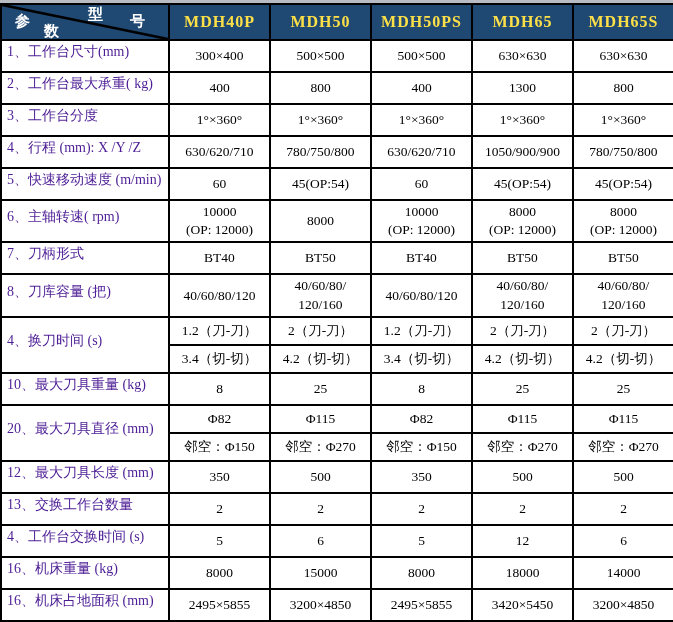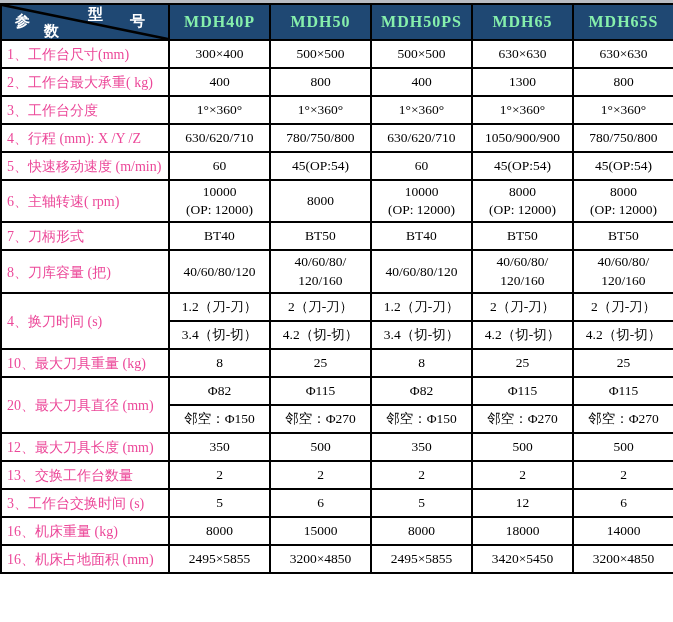--- a/index.html
+++ b/index.html
@@ -2,31 +2,31 @@
 <html><head>
 <meta charset="utf-8">
 <style>
   html,body{margin:0;padding:0;background:#ffffff;}
   body{width:673px;font-family:"Liberation Serif","DejaVu Serif",serif;}
   .sheet{width:673px;box-sizing:border-box;border-top:3px solid #b9bdc3;}
   table{border-collapse:collapse;table-layout:fixed;width:673px;}
   col.c-label{width:168px;}
   col.c-val{width:101px;}
   th,td{border:2px solid #000;box-sizing:border-box;}
-  thead th.model{background:#1f4873;color:#86efac;height:36px;
+  thead th.model{background:#1f4873;color:#fde047;height:36px;
     font-size:16px;font-weight:bold;letter-spacing:1px;text-align:center;
     font-family:"Liberation Serif","DejaVu Serif",serif;}
   th.corner{background:#1f4873;position:relative;padding:0;height:36px;overflow:hidden;}
   th.corner svg{position:absolute;left:0;top:0;width:100%;height:100%;display:block;}
   th.corner .cn{position:absolute;color:#ffffff;font-size:15px;font-weight:bold;line-height:1;}
   .pos-param1{left:13px;top:9px;}
   .pos-param2{left:42px;top:19px;}
   .pos-model1{left:86px;top:2px;}
   .pos-model2{left:128px;top:9px;}
-  td.label{font-size:14px;text-align:left;padding:2px 2px 0 5px;height:28px;color:#ec4899;}
+  td.label{font-size:14px;text-align:left;padding:2px 2px 10px 5px;height:28px;color:#4c1d95;}
   td.value{font-size:13.5px;text-align:center;padding:2px 1px;height:28px;color:#000;
     white-space:pre-line;line-height:1.35;}
 </style>
 </head>
 <body>
 
 <div class="sheet">
   <table>
     <colgroup>
       <col class="c-label">
@@ -176,21 +176,21 @@
         </tr>
         <tr>
           <td class="label" rowspan="1">13、交换工作台数量</td>
           <td class="value">2</td>
           <td class="value">2</td>
           <td class="value">2</td>
           <td class="value">2</td>
           <td class="value">2</td>
         </tr>
         <tr>
-          <td class="label" rowspan="1">3、工作台交换时间 (s)</td>
+          <td class="label" rowspan="1">4、工作台交换时间 (s)</td>
           <td class="value">5</td>
           <td class="value">6</td>
           <td class="value">5</td>
           <td class="value">12</td>
           <td class="value">6</td>
         </tr>
         <tr>
           <td class="label" rowspan="1">16、机床重量 (kg)</td>
           <td class="value">8000</td>
           <td class="value">15000</td>

